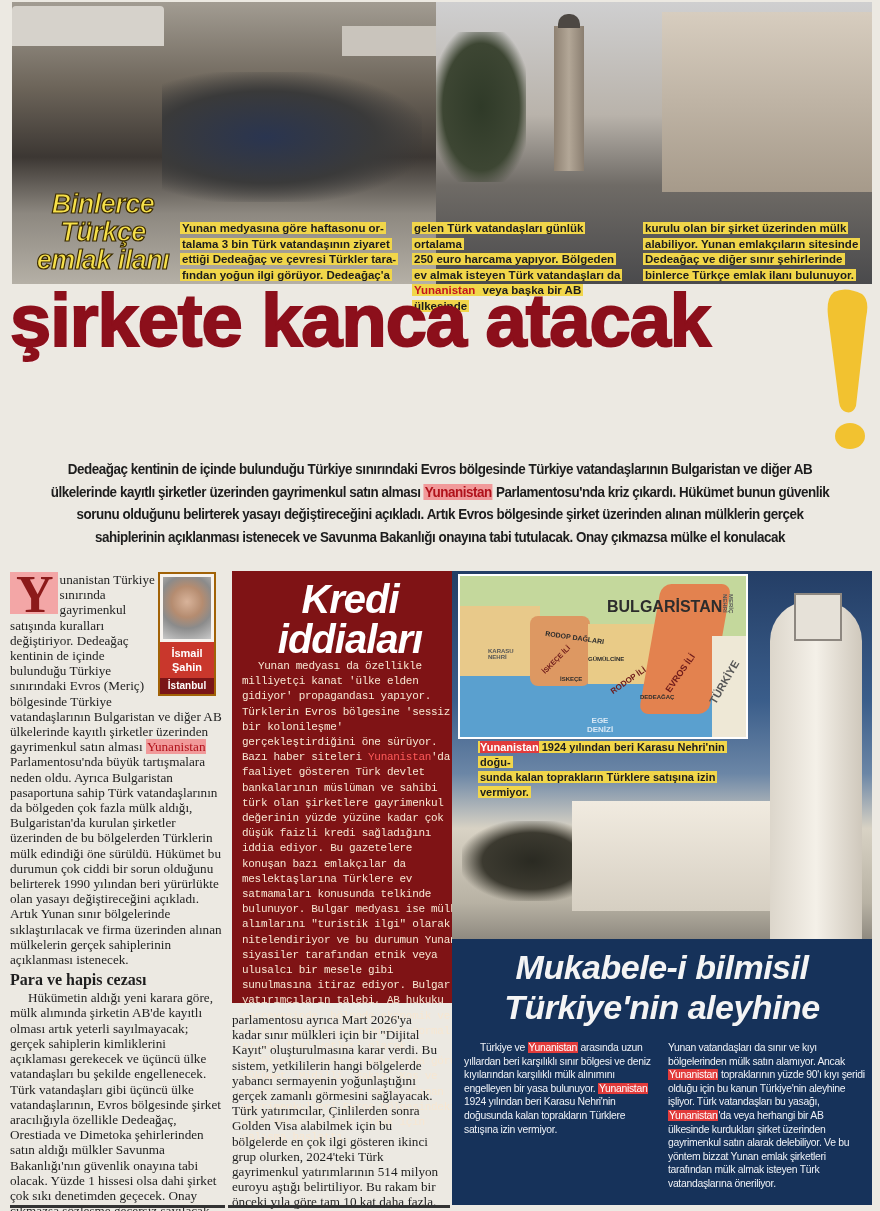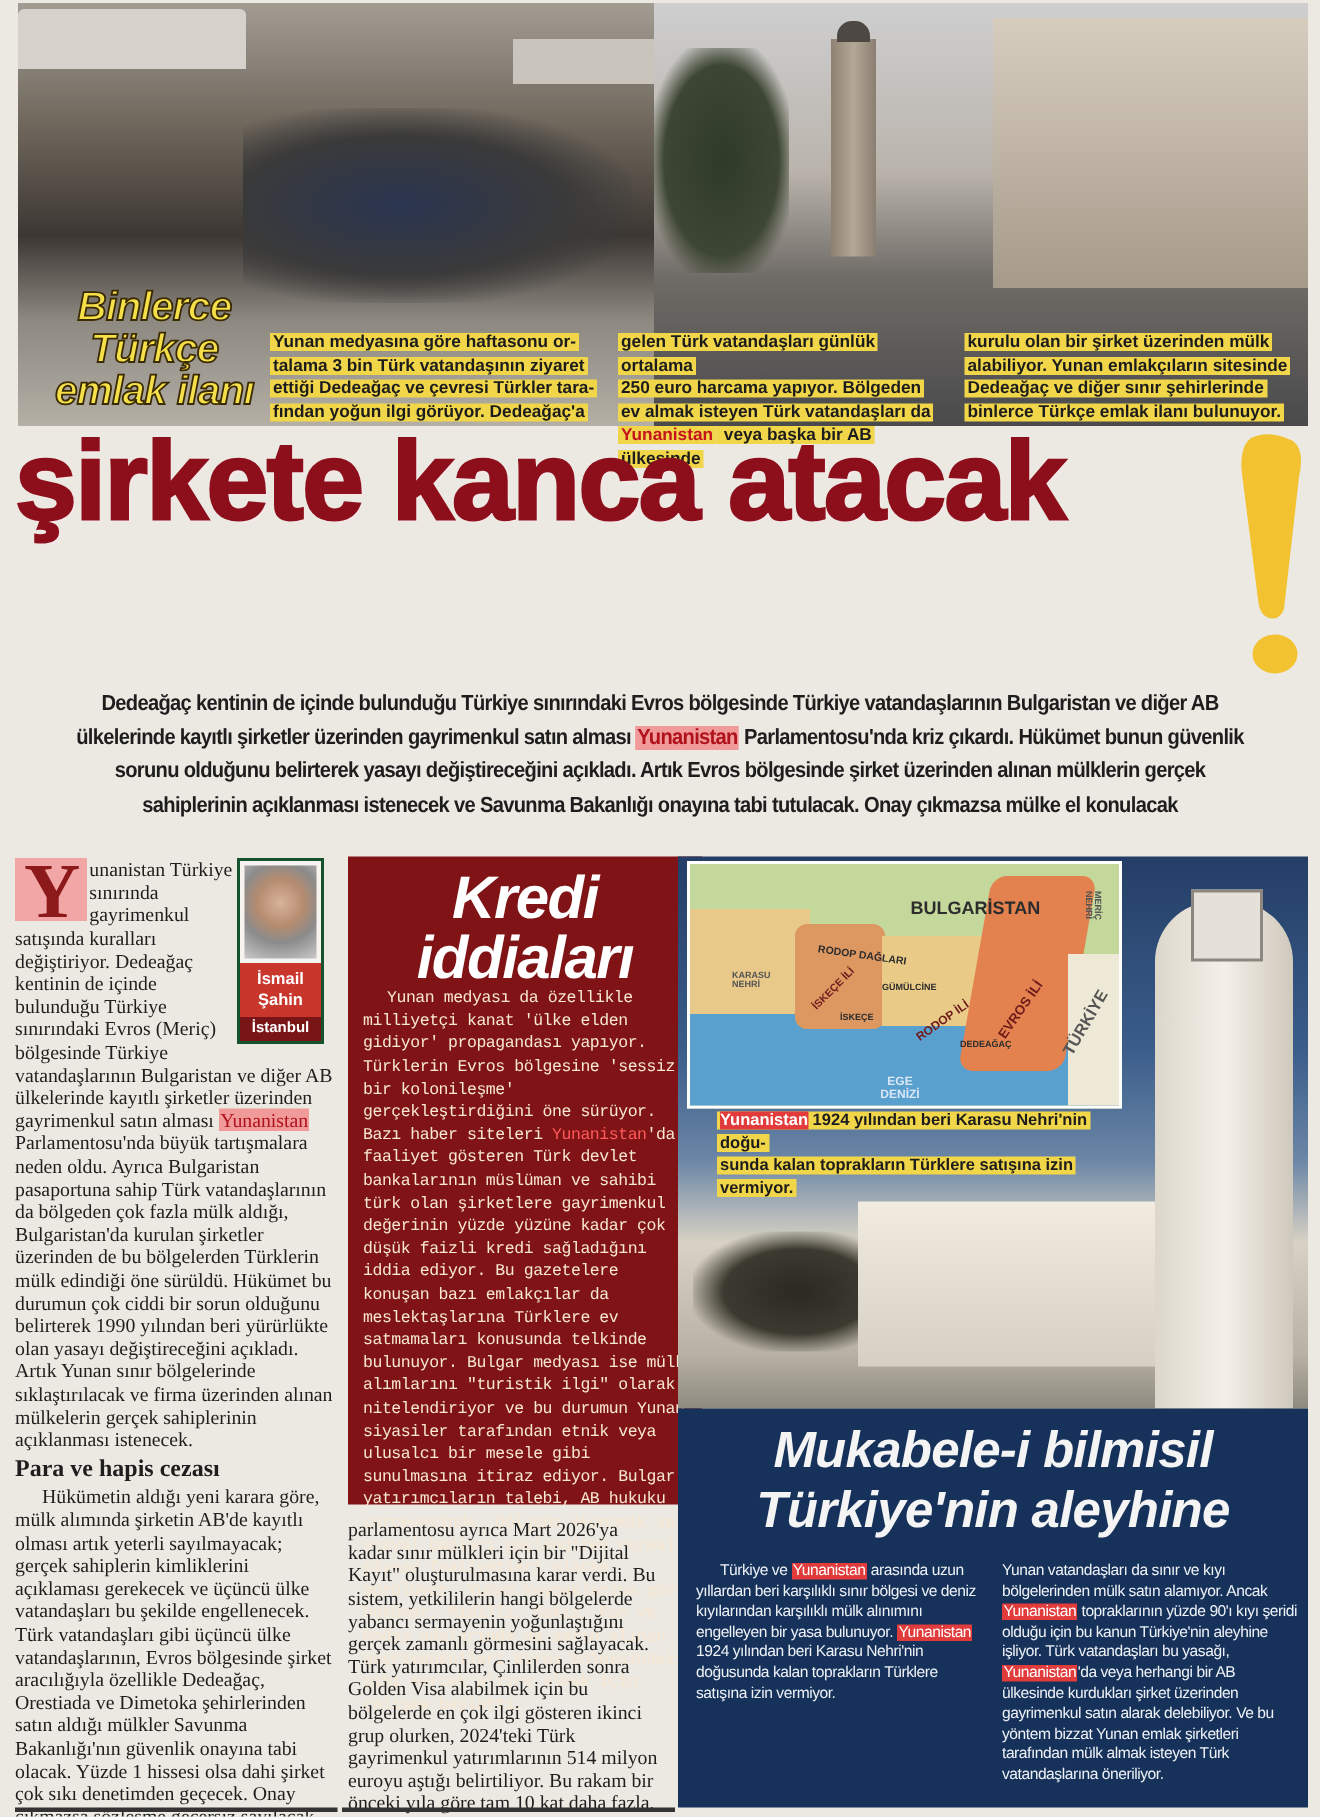--- a/index.html
+++ b/index.html
@@ -28,21 +28,21 @@
     .exclaim { left: 820px; top: 288px; width: 52px; height: 170px; }
 
     
     .lede { left: 8px; top: 458px; width: 864px; text-align: center; font-family: "Liberation Sans", sans-serif; font-weight: bold; font-size: 14.6px; line-height: 22.5px; color: #1d1d1d; letter-spacing: -0.5px; transform: scaleX(0.92); transform-origin: center top; }
 
     
     .col-text { font-family: "Liberation Serif", serif; font-size: 13.2px; line-height: 15.2px; color: #1e1e1e; text-align: left; }
     .dropcap { float: left; font-size: 52px; line-height: 42px; font-weight: bold; color: #8c1a1a; background: #f3a6a6; padding: 2px 4px 0 6px; margin-right: 2px; height: 42px; }
     .subhead { font-family: "Liberation Serif", serif; font-weight: bold; font-size: 16px; line-height: 19px; margin: 3px 0 1px; }
 
-    .author { left: 158px; top: 572px; width: 58px; height: 124px; border: 2px solid #14532d; background: #f7f3ef; }
+    .author { left: 158px; top: 572px; width: 58px; height: 124px; border: 2px solid #a16207; background: #f7f3ef; }
     .author .face { position:absolute; left:3px; top:3px; width:48px; height:62px; background: radial-gradient(circle at 50% 40%, #d8b39a 0%, #b58c70 35%, #8b8b8b 60%, #c9c9c9 100%); }
     .author .name { position:absolute; left:0; top:68px; width:54px; height:36px; background:#c9372c; color:#fff; font-family:"Liberation Sans",sans-serif; font-weight:bold; font-size:11px; line-height:14px; text-align:center; padding-top:4px; }
     .author .city { position:absolute; left:0; top:104px; width:54px; height:16px; background:#7a1517; color:#fff; font-family:"Liberation Sans",sans-serif; font-weight:bold; font-size:10px; line-height:16px; text-align:center; }
 
     
     .kredi-box { left: 232px; top: 571px; width: 236px; height: 432px; background: #7f1315; padding: 8px 10px; }
     .kredi-title { font-family: "Liberation Sans", sans-serif; font-weight: 900; font-style: italic; font-size: 40px; line-height: 40px; color: #ffffff; text-align: center; letter-spacing: -1px; }
     .kredi-text { font-family: Liberation Mono, monospace; font-size: 11px; line-height: 15.2px; color: #f7e7d2; margin-top: 0; letter-spacing: -0.3px; }
     .kredi-text .hlr { color: #ff5a5a; }
 
@@ -153,21 +153,21 @@
   <div class="tower"></div>
 </div>
 
 <div class="abs map">
   <div class="region-l"></div>
   <div class="sea"></div>
   <div class="region-iskece"></div>
   <div class="region-rodop"></div>
   <div class="region-evros"></div>
   <div class="turkey"></div>
-  <span class="lbl" style="left:100px; top:22px; font-size:12px;padding-left:47px;">BULGARİSTAN</span>
+  <span class="lbl" style="left:100px; top:22px; font-size:16px;padding-left:47px;">BULGARİSTAN</span>
   <span class="lbl" style="left:85px; top:58px; font-size:7px; transform:rotate(8deg);">RODOP DAĞLARI</span>
   <span class="lbl" style="left:28px; top:72px; font-size:6px; width:30px; color:#555;">KARASU NEHRİ</span>
   <span class="lbl" style="left:78px; top:80px; font-size:7px; color:#6e1a1a; transform:rotate(-45deg);">İSKEÇE İLİ</span>
   <span class="lbl" style="left:100px; top:100px; font-size:6px;">İSKEÇE</span>
   <span class="lbl" style="left:128px; top:80px; font-size:6px;">GÜMÜLCİNE</span>
   <span class="lbl" style="left:148px; top:100px; font-size:8px; color:#6e1a1a; transform:rotate(-35deg);">RODOP İLİ</span>
   <span class="lbl" style="left:198px; top:92px; font-size:9px; color:#6e1a1a; transform:rotate(-55deg);">EVROS İLİ</span>
   <span class="lbl" style="left:180px; top:118px; font-size:6px;">DEDEAĞAÇ</span>
   <span class="lbl" style="left:240px; top:100px; font-size:11px; color:#555; transform:rotate(-60deg);">TÜRKİYE</span>
   <span class="lbl" style="left:250px; top:30px; font-size:6px; color:#555; transform:rotate(90deg);">MERİÇ NEHRİ</span>

